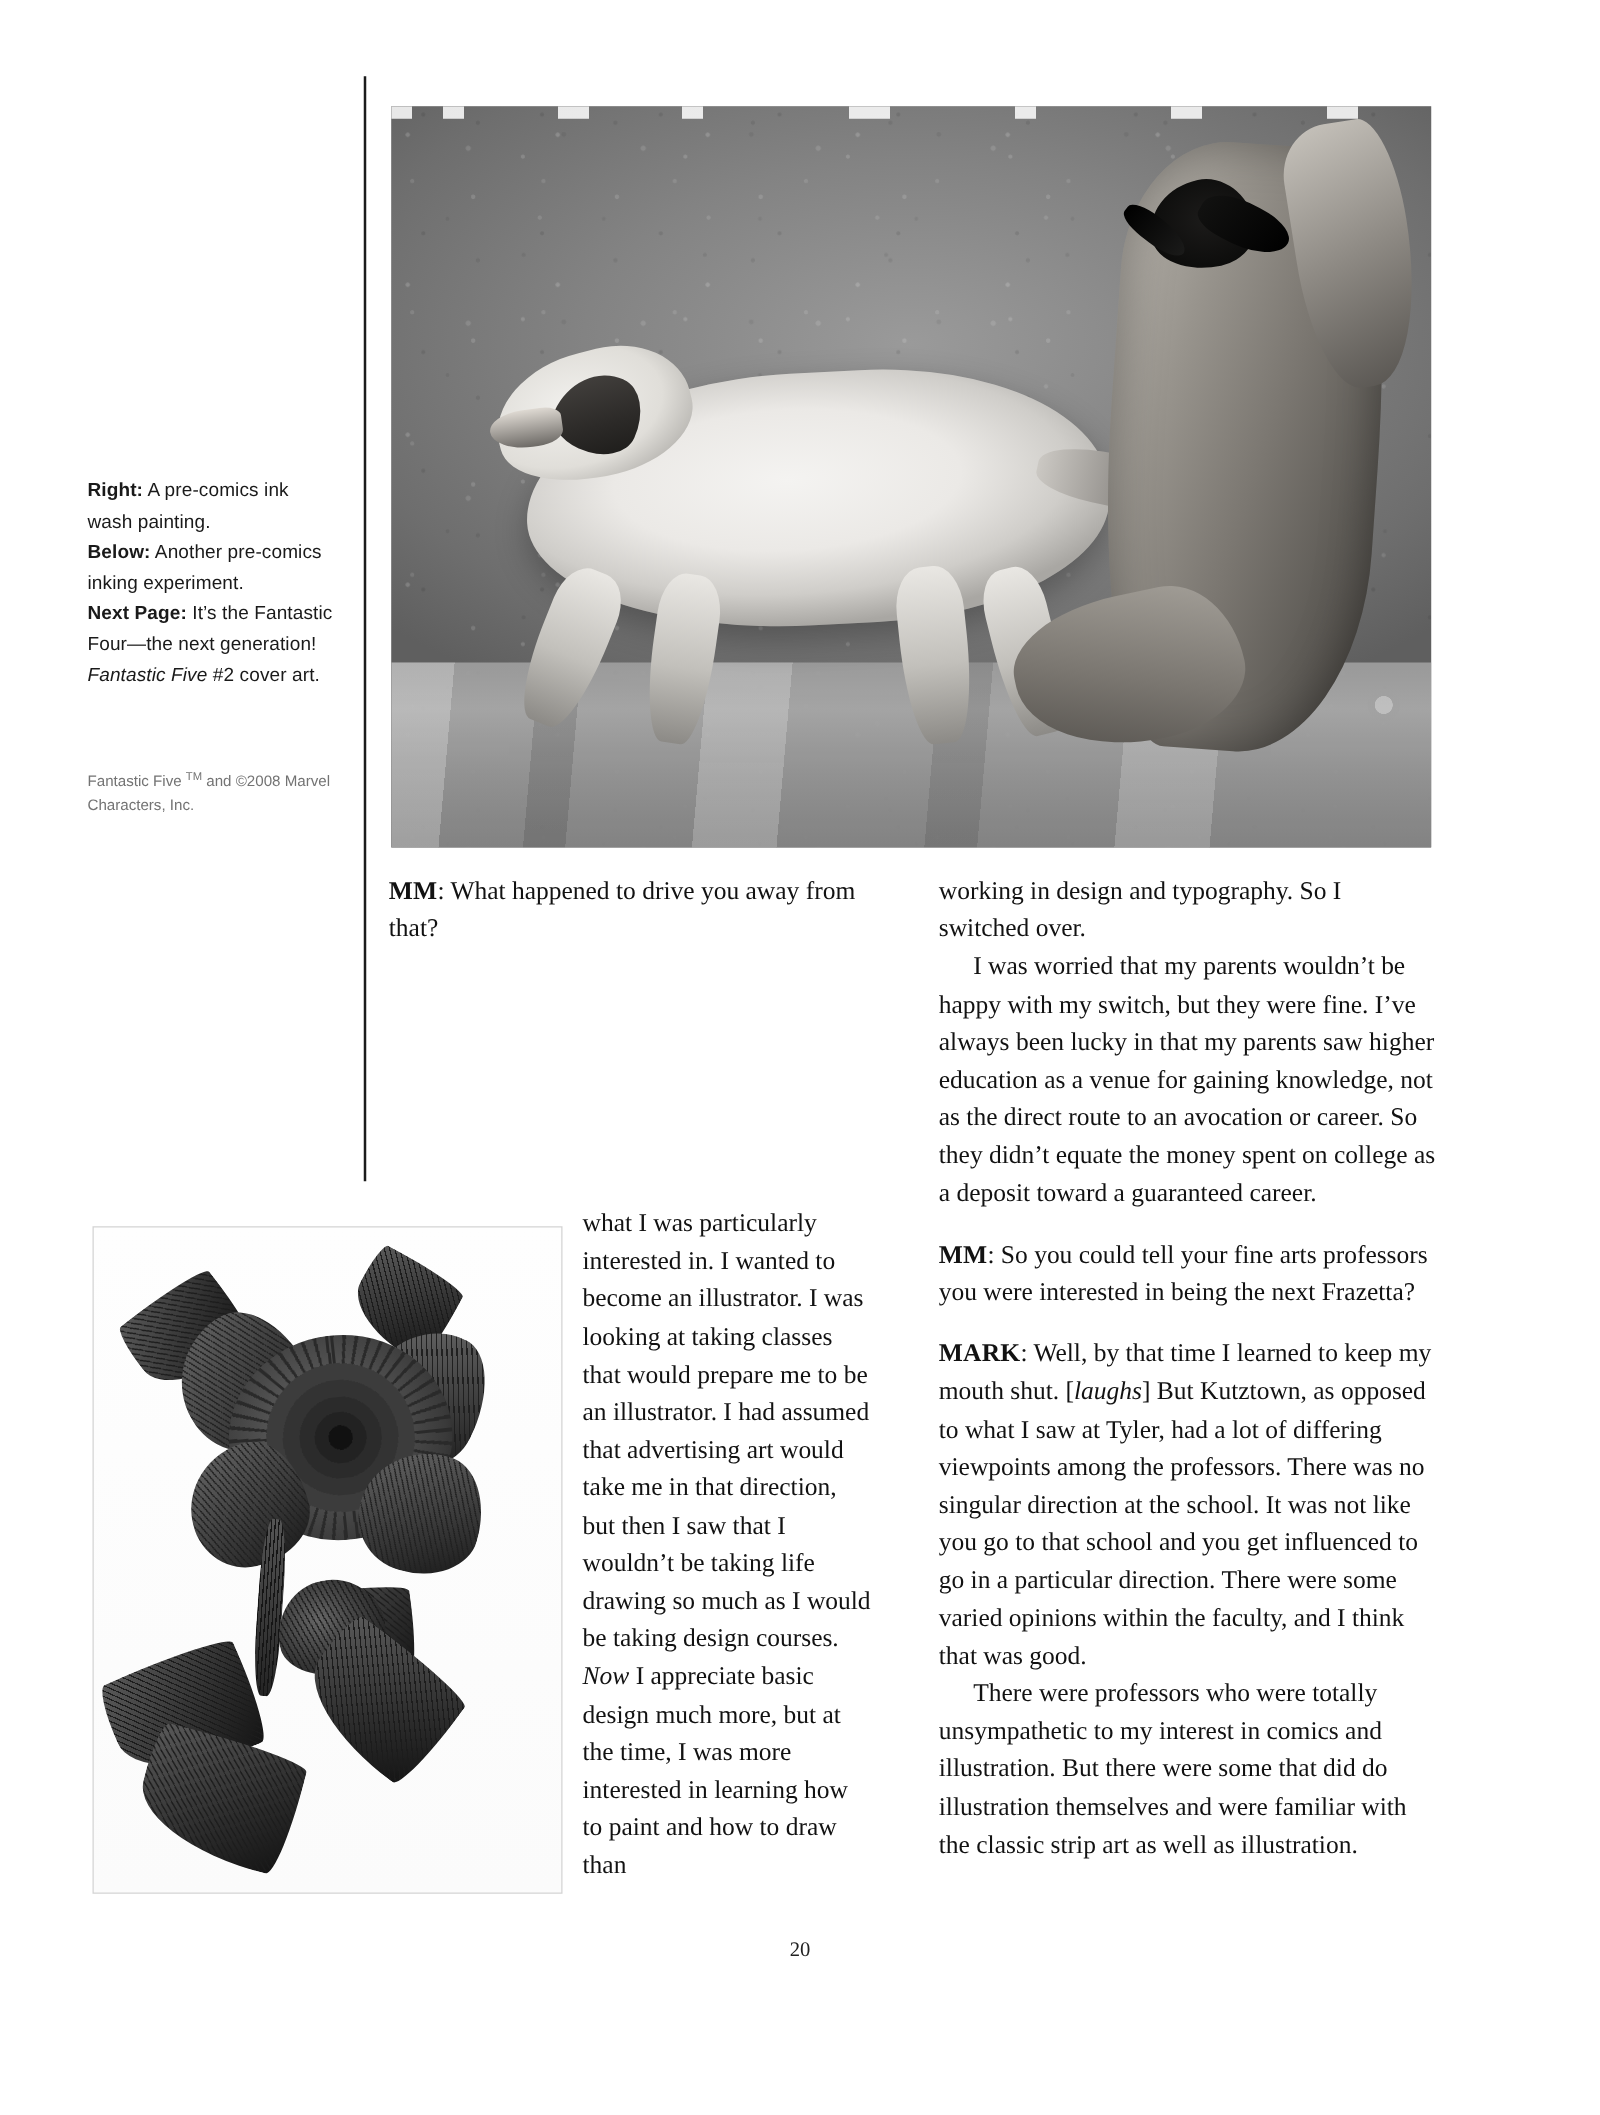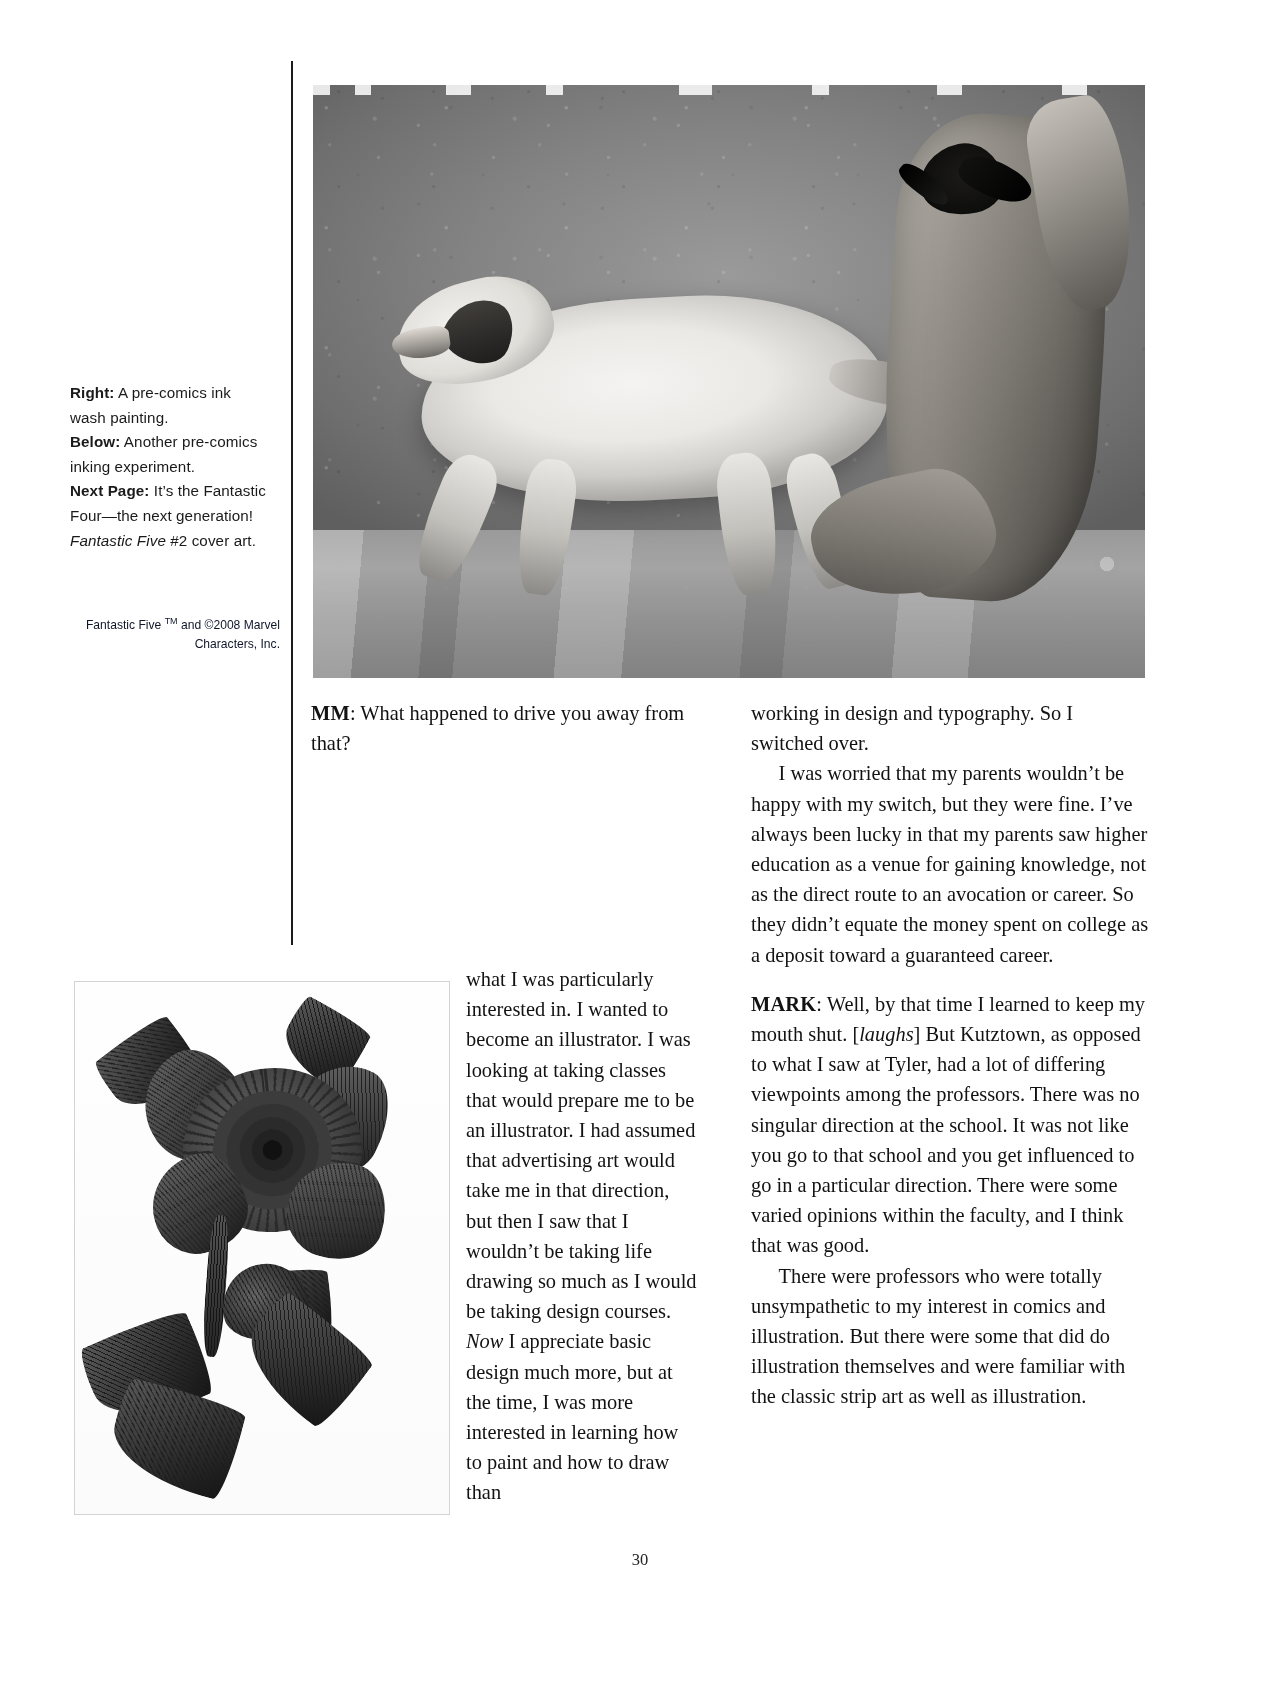--- a/index.html
+++ b/index.html
@@ -50,22 +50,21 @@
   .caption i { font-style: italic; }
 
   .credit {
     position: absolute;
     left: 70px;
     top: 585px;
     width: 210px;
     font-family: "Liberation Sans", sans-serif;
     font-size: 12.1px;
     line-height: 19px;
-    color: #0f172a;
-    text-align: right;
+    color: #737373;
   }
   .credit sup {
     font-size: 9px;
     vertical-align: super;
   }
 
   
   .photo-top {
     position: absolute;
     left: 313px;
@@ -456,22 +455,23 @@
 
   <div class="col col-left-narrow">
     <p class="tight"><span>what I was particularly interested in. I wanted to become an illustrator. I was looking at taking classes that would prepare me to be an illustrator. I had assumed that advertising art would take me in that direction, but then I saw that I wouldn’t be taking life drawing so much as I would be taking design courses. </span><i>Now</i><span> I appreciate basic design much more, but at the time, I was more interested in learning how to paint and how to draw than</span></p>
   </div>
 
   <div class="col col-right">
     <p class="tight">working in design and typography. So I switched over.</p>
 
     <p class="ind" style="margin-bottom:19px">I was worried that my parents wouldn’t be happy with my switch, but they were fine. I’ve always been lucky in that my parents saw higher education as a venue for gaining knowledge, not as the direct route to an avocation or career. So they didn’t equate the money spent on college as a deposit toward a guaranteed career.</p>
 
+    <p><span class="spk">MM</span><span>: </span><span>So you could tell your fine arts professors you were interested in being the next Frazetta?</span></p>
 
     <p class="tight"><span class="spk">MARK</span><span>: </span><span>Well, by that time I learned to keep my mouth shut. [</span><i>laughs</i><span>] But Kutztown, as opposed to what I saw at Tyler, had a lot of differing viewpoints among the professors. There was no singular direction at the school. It was not like you go to that school and you get influenced to go in a particular direction. There were some varied opinions within the faculty, and I think that was good.</span></p>
 
     <p class="ind">There were professors who were totally unsympathetic to my interest in comics and illustration. But there were some that did do illustration themselves and were familiar with the classic strip art as well as illustration.</p>
 
   </div>
 
-  <div class="folio">30</div>
+  <div class="folio">20</div>
 
 </div>
 
 </body></html>

